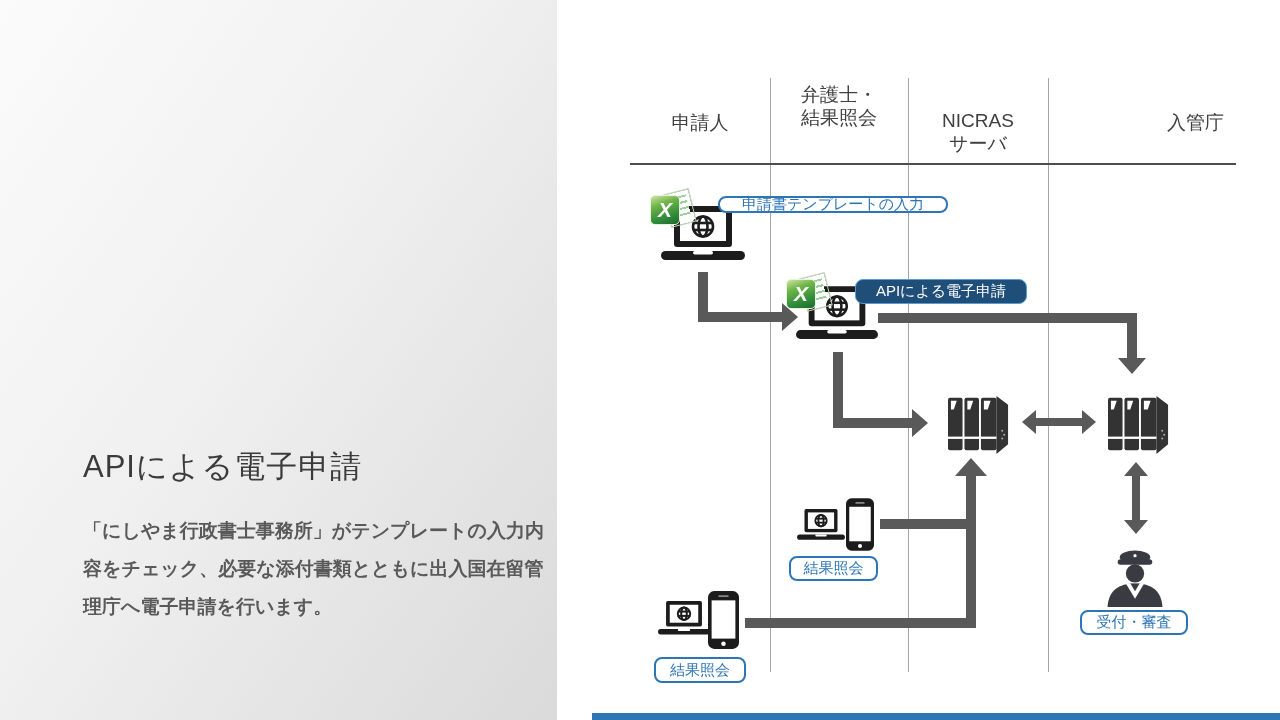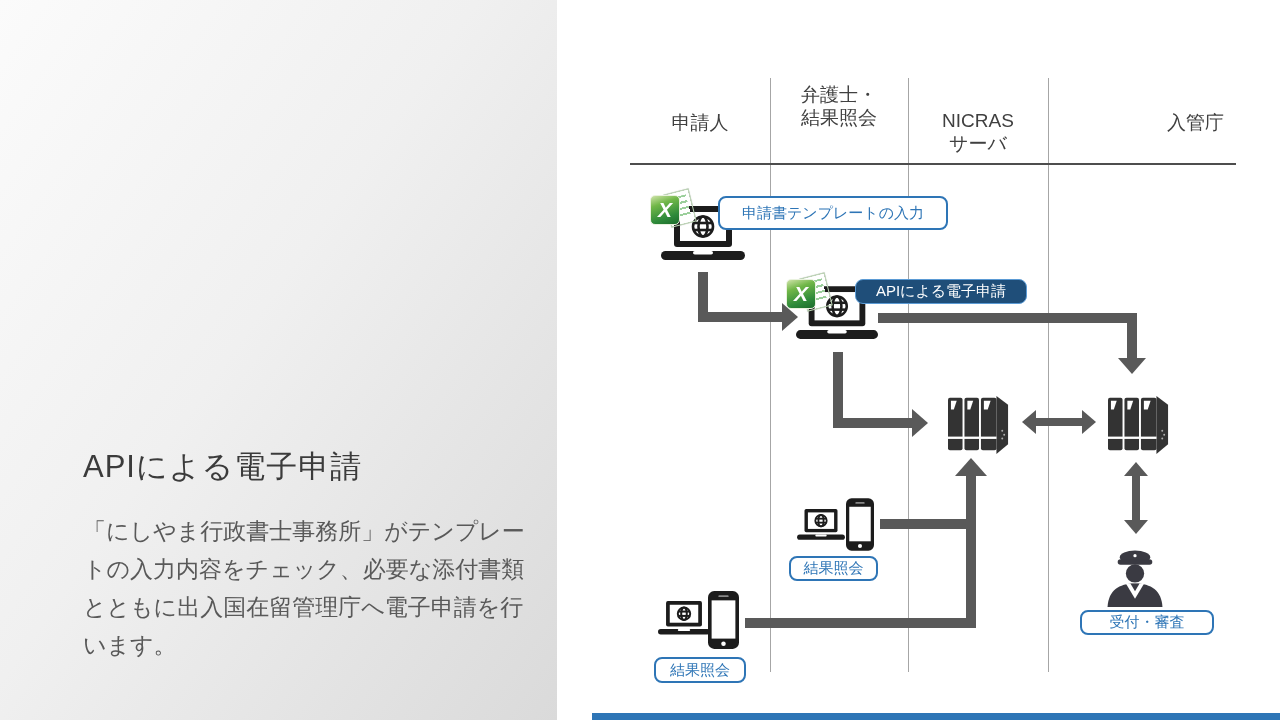--- a/index.html
+++ b/index.html
@@ -5,22 +5,22 @@
   * { margin:0; padding:0; box-sizing:border-box; }
   html,body { width:1280px; height:720px; overflow:hidden; }
   body { font-family:"Liberation Sans","DejaVu Sans",sans-serif; background:#fff; }
   .canvas { position:relative; width:1280px; height:720px; background:#fff; }
 
   
   .left-panel { position:absolute; left:0; top:0; width:557px; height:720px;
     background:linear-gradient(125deg,#fbfbfb 0%,#f0f0f0 45%,#e2e2e2 80%,#dadada 100%); }
   .slide-title { position:absolute; left:83px; top:446px; font-size:31px; font-weight:normal;
     color:#3b3b3b; letter-spacing:1px; }
-  .slide-body { position:absolute; left:83px; top:512px; width:462px; font-size:23px;
-    color:#595959; line-height:38px; }
+  .slide-body { position:absolute; left:83px; top:512px; width:462px; font-size:19px;
+    color:#595959; line-height:38px;font-weight:bold; }
 
   
   .lane-line { position:absolute; top:78px; width:1px; height:594px; background:#a6a6a6; z-index:1; }
   .header-underline { position:absolute; left:630px; top:163px; width:606px; height:2px; background:#4d4d4d; z-index:1; }
   .lane-label { position:absolute; text-align:center; color:#404040; font-size:19px; line-height:23px; z-index:1; }
 
   
   .callout { position:absolute; background:#fff; border:2px solid #2e75b6; border-radius:8px;
     color:#2e75b6; font-size:15px; display:flex; align-items:center; justify-content:center;
     white-space:nowrap; z-index:6; padding:0 8px; }
@@ -146,21 +146,21 @@
         <circle cx="42" cy="20.5" r="10"></circle>
         <ellipse cx="42" cy="20.5" rx="4.5" ry="10"></ellipse>
         <line x1="32.5" y1="17" x2="51.5" y2="17"></line>
         <line x1="32.5" y1="24" x2="51.5" y2="24"></line>
       </g>
     </svg>
     <div class="excel-icon" style="left:650px;top:191px">
       <div class="excel-sheet"></div>
       <div class="excel-x">X</div>
     </div>
-    <div class="callout" style="left:718px;top:196px;width:230px;height:34px">申請書テンプレートの入力</div>
+    <div class="callout" style="left:718px;top:196px;width:230px;height:17px">申請書テンプレートの入力</div>
 
     
     <svg class="icon" style="left:796px;top:286px;width:82px;height:57px" viewBox="0 0 84 58">
       <g fill="#1c1c1c">
         <rect x="13" y="0" width="58" height="41" rx="3"></rect>
         <rect x="19" y="6" width="46" height="29" fill="#ffffff"></rect>
         <rect x="0" y="45" width="84" height="9" rx="4.5"></rect>
         <rect x="32" y="45" width="20" height="3.5" rx="1.75" fill="#ffffff"></rect>
       </g>
       <g stroke="#1c1c1c" fill="none" stroke-width="2.6">
@@ -265,20 +265,20 @@
       <g fill="#3a3a42">
         <ellipse cx="30" cy="9" rx="15" ry="6.5"></ellipse>
         <rect x="13" y="11" width="34" height="5.5" rx="2.75"></rect>
         <ellipse cx="30" cy="25" rx="9" ry="9"></ellipse>
         <path d="M3,58 C4,42 14,35 30,35 C46,35 56,42 57,58 Z"></path>
       </g>
       <circle cx="30" cy="7.5" r="1.6" fill="#ffffff"></circle>
       <polygon points="21,35 30,50 39,35" fill="#ffffff"></polygon>
       <polygon points="25.5,35 30,42.5 34.5,35" fill="#3a3a42"></polygon>
     </svg>
-    <div class="callout" style="left:1080px;top:610px;width:134px;height:25px">受付・審査</div>
+    <div class="callout" style="left:1080px;top:610px;width:108px;height:25px">受付・審査</div>
 
   </div>
 
   
   <div class="footer-bar"></div>
 
 </div>
 
 </body></html>

